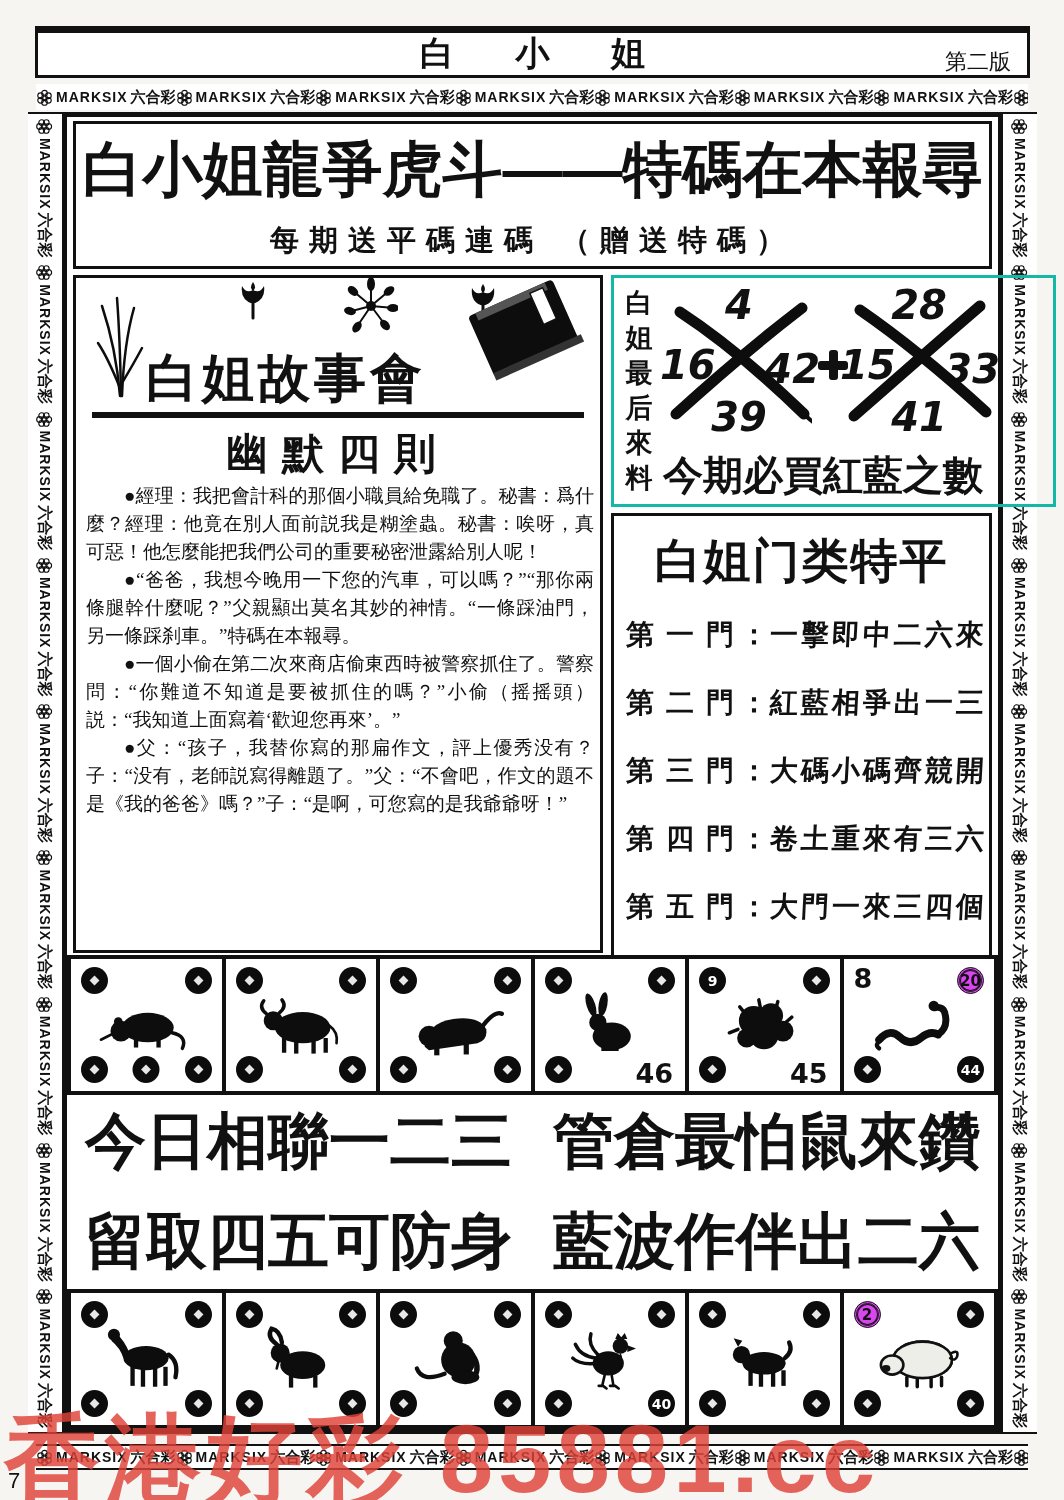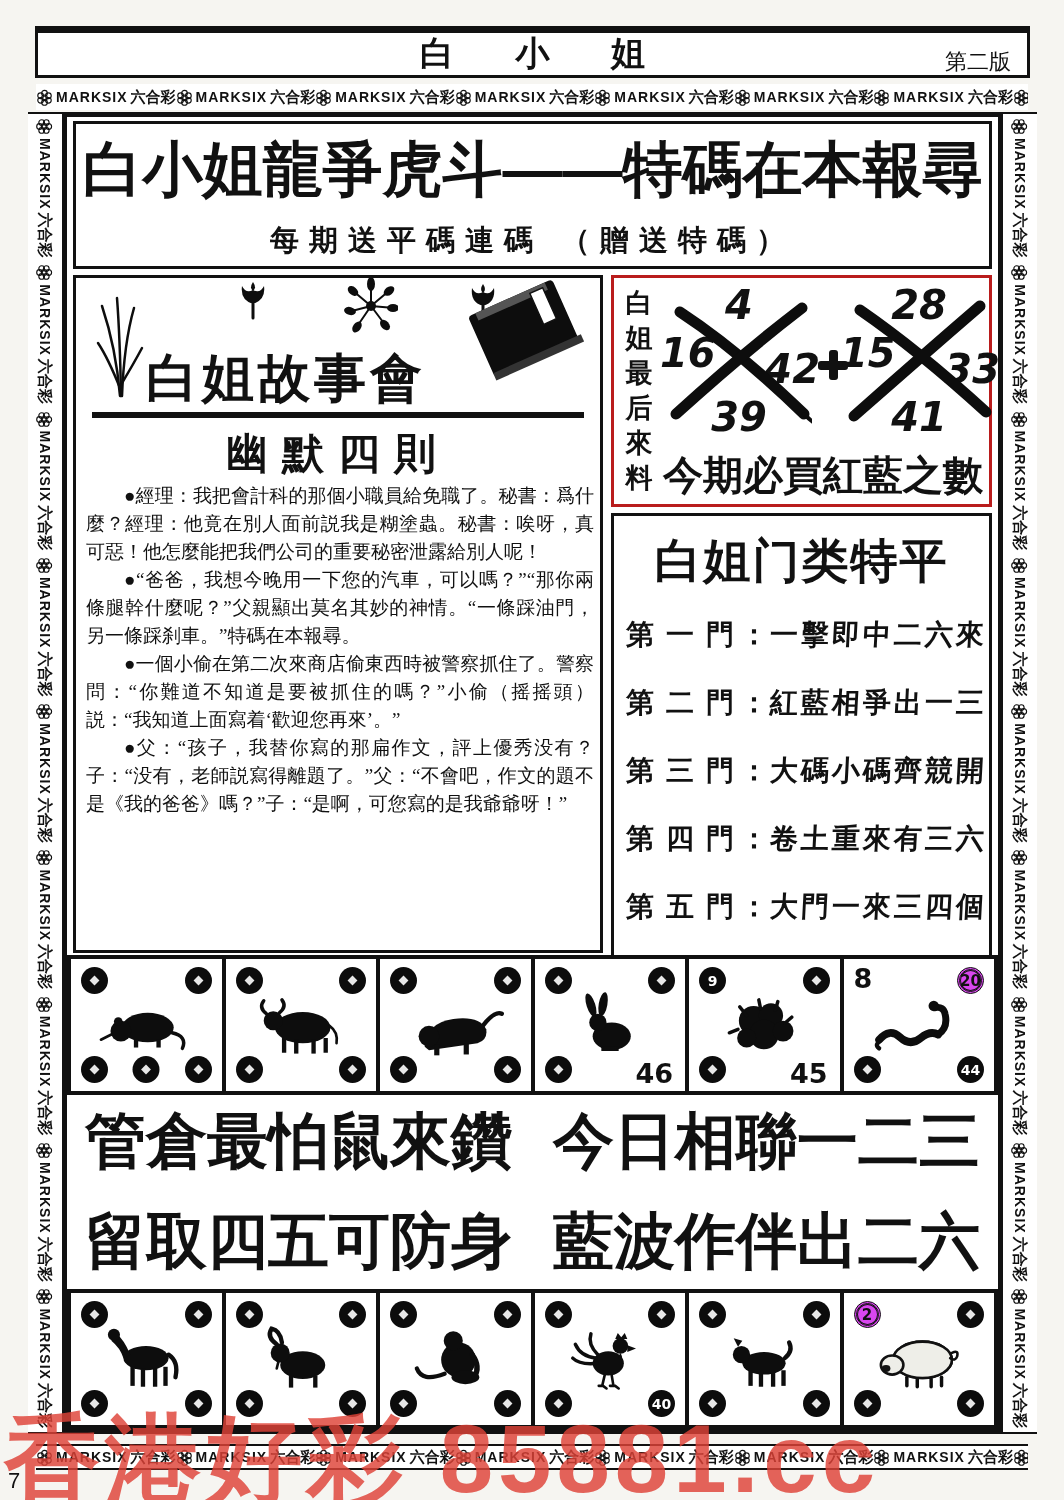--- a/index.html
+++ b/index.html
@@ -56,27 +56,27 @@
   .bloom { position:absolute; left:268px; top:0; width:54px; height:56px; }
   .grass { position:absolute; left:14px; top:10px; width:60px; height:110px; }
   .book { position:absolute; right:22px; top:14px; width:104px; height:74px; transform:rotate(-24deg); }
   .story-title { position:absolute; left:70px; top:66px; font-size:52px; font-weight:900; letter-spacing:4px; white-space:nowrap; }
   .story-rule { position:absolute; left:16px; top:134px; width:492px; height:6px; background:#111; }
   .story-subtitle { position:absolute; left:0; top:148px; width:100%; text-align:center; font-size:42px; font-weight:900; letter-spacing:14px; }
   .story-text { position:absolute; left:10px; top:204px; width:508px; font-size:19px; line-height:28px; text-align:justify; font-family:"Liberation Serif", serif; }
   .story-text p { text-indent:2em; }
 
   
-  .tips-box { left:544px; top:158px; width:381px; height:232px; border:3px solid #b91c1c; }
+  .tips-box { left:544px; top:158px; width:445px; height:232px; border:3px solid #14b8a6; }
   .tips-vlabel { position:absolute; left:8px; top:8px; width:34px; font-size:27px; line-height:35px; font-weight:900; text-align:center; }
   .numgroup { position:absolute; width:146px; height:150px; top:8px; }
   .numgroup.g1 { left:52px; } .numgroup.g2 { left:232px; }
   .numgroup span { position:absolute; font-size:40px; font-weight:700; font-style:italic; font-family:"DejaVu Sans", sans-serif; }
   .numgroup .n-top { left:50%; transform:translateX(-50%); top:-4px; }
-  .numgroup .n-left { left:-6px; top:44px; }
+  .numgroup .n-left { left:-6px; top:56px; }
   .numgroup .n-right { right:-8px; top:60px; }
   .numgroup .n-bottom { left:50%; transform:translateX(-50%); bottom:-4px; }
   .numgroup svg.xmark { position:absolute; inset:0; width:100%; height:100%; }
   .plus-icon { position:absolute; left:204px; top:72px; width:30px; height:30px; }
   .plus-icon::before { content:""; position:absolute; left:0; top:11px; width:30px; height:9px; background:#111; border-radius:3px; }
   .plus-icon::after { content:""; position:absolute; left:11px; top:0; width:9px; height:30px; background:#111; border-radius:3px; }
   .tips-slogan { position:absolute; left:44px; top:170px; width:330px; text-align:center; font-size:40px; font-weight:900; white-space:nowrap; }
 
   
   .doors-box { left:544px; top:396px; width:381px; height:453px; border:3px solid #111; }
@@ -858,22 +858,22 @@
         <path class="line" stroke-width="9" d="M14 62 q12 -14 24 -3 q12 11 24 1 q11 -9 20 -4"></path>
         <path class="line" stroke-width="8" d="M82 56 q12 -8 8 -24 q-2 -9 -11 -7"></path>
         <circle class="ink" cx="77" cy="23" r="6"></circle>
         <path class="line" stroke-width="5" d="M16 62 q-8 6 -2 10"></path>
       </svg>
     </div>
   </div>
 
   <div class="slogan-box">
     <div class="slogan-line">
+      <span>今日相聯一二三</span>
       <span>管倉最怕鼠來鑽</span>
-      <span>今日相聯一二三</span>
     </div>
     <div class="slogan-line">
       <span>留取四五可防身</span>
       <span>藍波作伴出二六</span>
     </div>
   </div>
 
   <div class="zrow zrow-2">
     <div class="tile">
       <span class="coin blank pos-tl"></span>

